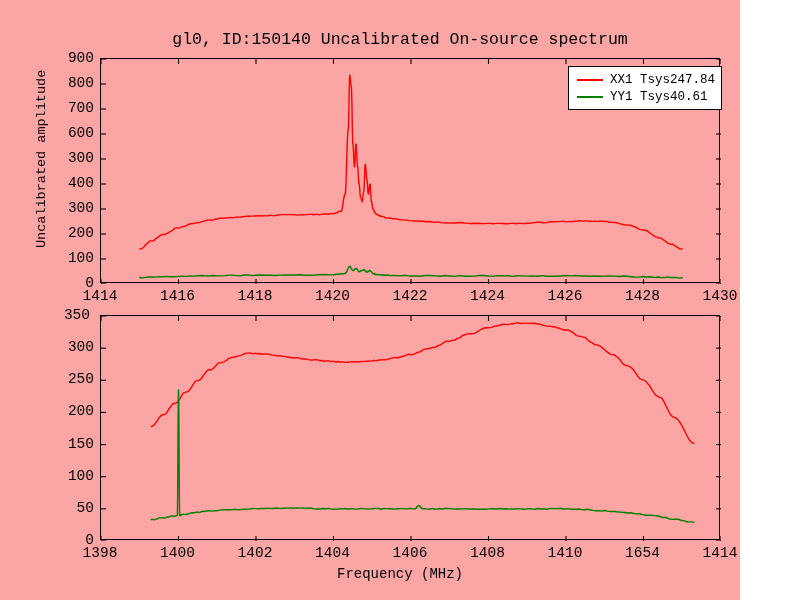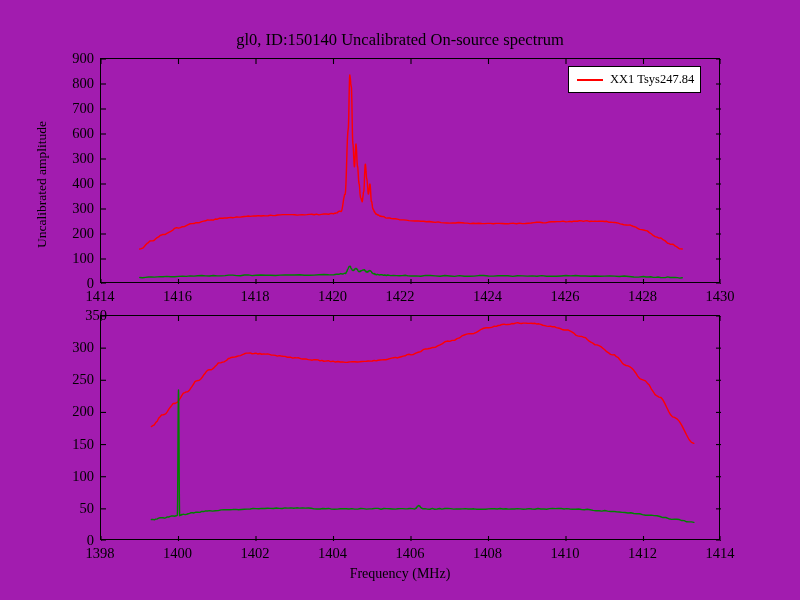--- a/index.html
+++ b/index.html
@@ -2,24 +2,24 @@
 <html><head>
 <meta charset="utf-8">
 <style>
   html, body {
     margin: 0;
     padding: 0;
     background: #ffffff;
   }
   #page {
     position: relative;
-    width: 800px;
+    width: 740px;
     height: 600px;
-    background: #a21caf;
-    font-family: Liberation Serif, serif;
+    background: #fca5a5;
+    font-family: Liberation Mono, monospace;
     overflow: hidden;
   }
   .figure-title {
     position: absolute;
     left: 0;
     top: 30px;
     width: 800px;
     text-align: center;
     font-size: 16.5px;
     color: #000000;
@@ -156,41 +156,45 @@
         <line y1="0" y2="0" x1="620" x2="615" stroke="#000000" stroke-width="1.1"></line>
         <polyline points="38.75,190.01 40.20,189.64 41.66,189.17 43.11,187.76 44.56,186.05 46.02,184.46 47.47,183.55 48.92,181.96 50.37,181.92 51.83,181.83 53.28,181.24 54.73,179.74 56.19,178.61 57.64,177.89 59.09,176.45 60.55,175.99 62.00,175.35 63.94,175.55 65.87,174.46 67.81,173.43 69.75,172.42 71.69,171.24 73.63,169.34 75.56,168.58 77.50,169.09 79.44,168.63 81.37,167.68 83.31,167.64 85.25,166.57 87.19,165.59 89.13,164.75 91.06,164.62 93.00,164.55 94.94,163.69 96.88,163.82 98.81,163.49 100.75,162.58 102.69,162.16 104.63,161.79 106.56,160.88 108.50,161.13 110.44,161.06 112.38,161.09 114.31,160.00 116.25,160.24 118.19,159.27 120.12,159.32 122.06,159.31 124.00,158.91 125.94,159.04 127.87,158.58 129.81,158.48 131.75,158.70 133.69,158.38 135.63,157.98 137.56,158.17 139.50,158.16 141.44,157.80 143.37,157.48 145.31,157.39 147.25,156.97 149.19,157.39 151.13,157.17 153.06,157.03 155.00,157.06 157.42,156.67 159.84,156.93 162.27,156.82 164.69,156.84 167.11,156.72 169.53,156.14 171.95,156.61 174.38,156.46 176.80,155.99 179.22,155.85 181.64,155.67 184.06,155.62 186.48,155.58 188.91,155.60 191.33,155.64 193.75,155.70 196.17,156.17 198.59,155.87 201.02,155.80 203.44,155.88 205.86,155.67 208.28,155.37 210.70,155.30 213.13,155.71 215.55,155.06 217.97,155.83 220.39,155.39 222.81,155.05 225.23,155.03 227.66,155.23 230.08,154.34 232.50,154.79 233.47,154.31 234.44,154.27 235.41,153.93 236.37,153.71 237.34,152.58 238.31,152.05 239.28,152.32 240.25,152.43 240.73,151.66 241.22,149.32 241.70,146.57 242.19,143.36 242.67,139.91 243.16,137.73 243.64,135.35 244.12,135.30 244.51,132.94 244.90,125.86 245.29,115.37 245.68,102.47 246.06,89.77 246.45,79.21 246.84,72.79 247.23,70.01 247.42,68.36 247.61,62.33 247.81,53.42 248.00,43.52 248.19,32.97 248.39,24.36 248.58,18.48 248.78,15.99 248.97,17.01 249.16,18.20 249.36,20.17 249.55,21.76 249.74,24.40 249.94,25.94 250.13,27.42 250.33,27.52 250.52,29.77 250.71,36.36 250.91,45.02 251.10,56.29 251.29,67.04 251.49,76.73 251.68,82.42 251.88,84.80 252.07,85.73 252.26,88.50 252.46,92.07 252.65,96.63 252.84,100.21 253.04,104.58 253.23,107.03 253.42,107.78 253.62,106.82 253.81,104.63 254.01,100.46 254.20,96.30 254.39,92.06 254.59,88.26 254.78,85.49 254.97,84.97 255.17,85.93 255.36,88.64 255.56,91.59 255.75,96.10 255.94,100.56 256.14,103.84 256.33,106.48 256.52,107.54 256.72,107.75 256.91,109.72 257.11,112.98 257.30,116.25 257.49,119.42 257.69,122.18 257.88,123.96 258.08,124.96 258.27,125.08 258.46,126.89 258.66,128.95 258.85,131.93 259.04,134.89 259.24,136.31 259.43,138.18 259.63,138.61 259.82,138.99 260.01,139.07 260.21,139.65 260.40,140.62 260.59,141.39 260.79,141.61 260.98,142.16 261.18,142.90 261.37,142.24 261.56,141.07 261.76,138.97 261.95,137.36 262.14,135.90 262.34,133.81 262.53,133.18 262.72,132.77 262.92,131.43 263.11,128.64 263.31,124.44 263.50,118.34 263.69,113.48 263.89,109.45 264.08,106.15 264.27,105.28 264.47,105.43 264.66,107.44 264.86,109.41 265.05,112.68 265.24,115.00 265.44,117.71 265.63,119.52 265.82,119.70 266.02,120.86 266.21,122.34 266.41,124.70 266.60,127.15 266.79,130.31 266.99,133.18 267.18,134.73 267.38,135.01 267.57,134.84 267.76,133.62 267.96,131.90 268.15,130.15 268.34,128.51 268.54,126.86 268.73,125.16 268.93,125.04 269.12,125.62 269.31,127.20 269.51,130.76 269.70,133.84 269.89,137.35 270.09,140.04 270.28,142.26 270.48,142.84 270.67,142.58 270.86,143.28 271.06,145.24 271.25,146.22 271.44,147.88 271.64,149.04 271.83,149.96 272.02,149.79 272.22,150.12 272.41,150.68 272.61,150.81 272.80,151.15 272.99,151.67 273.19,152.67 273.38,152.48 273.57,152.73 273.77,153.16 273.96,153.67 274.16,153.88 274.35,154.33 274.54,154.18 274.74,154.63 274.93,154.51 275.12,155.20 275.61,155.21 276.09,155.45 276.58,155.92 277.06,155.62 277.55,156.28 278.03,156.45 278.52,156.74 279.00,157.20 279.97,157.00 280.94,157.62 281.91,157.43 282.88,157.58 283.84,158.28 284.81,158.86 285.78,159.07 286.75,158.95 288.69,159.02 290.63,159.63 292.56,159.72 294.50,159.71 296.44,160.16 298.38,160.68 300.31,160.90 302.25,160.90 305.16,161.17 308.06,161.63 310.97,161.86 313.87,161.98 316.78,161.83 319.69,162.27 322.59,162.30 325.50,162.80 328.41,162.46 331.31,162.95 334.22,163.43 337.13,162.90 340.03,163.58 342.94,163.83 345.84,163.94 348.75,164.15 351.66,163.90 354.56,163.96 357.47,163.47 360.37,163.72 363.28,163.99 366.19,164.14 369.09,164.63 372.00,164.28 374.91,164.57 377.81,164.30 380.72,164.50 383.63,164.61 386.53,164.40 389.44,164.40 392.34,164.75 395.25,164.42 398.16,164.35 401.06,164.47 403.97,164.79 406.88,164.82 409.78,164.34 412.69,164.32 415.59,164.71 418.50,164.14 421.41,164.58 424.31,164.51 427.22,164.19 430.12,163.94 433.03,163.58 435.94,163.20 438.84,163.19 441.75,163.80 444.66,163.91 447.56,163.05 450.47,162.75 453.38,162.69 456.28,162.58 459.19,162.58 462.09,162.17 465.00,162.93 466.94,162.65 468.87,162.32 470.81,162.74 472.75,162.13 474.69,162.27 476.63,162.25 478.56,161.62 480.50,161.91 482.44,162.32 484.38,161.84 486.31,161.81 488.25,162.44 490.19,162.23 492.13,162.34 494.06,162.16 496.00,162.40 497.94,162.26 499.88,162.15 501.81,162.28 503.75,162.47 505.69,162.29 507.62,163.22 509.56,163.09 511.50,163.38 513.44,163.43 515.37,163.76 517.31,164.08 519.25,164.85 521.19,165.23 523.13,165.92 525.06,165.96 527.00,166.17 528.94,165.91 530.87,166.77 532.81,167.53 534.75,168.15 536.69,169.30 538.63,170.40 540.56,170.59 542.50,171.03 544.44,171.52 546.37,171.88 548.31,173.61 550.25,174.77 552.19,176.42 554.13,177.65 556.06,178.13 558.00,179.10 559.45,178.99 560.91,179.74 562.36,180.93 563.81,181.62 565.27,182.90 566.72,184.35 568.17,184.56 569.63,185.36 571.08,185.23 572.53,185.50 573.98,186.93 575.44,187.59 576.89,188.65 578.34,189.72 579.80,189.85 581.25,190.00" fill="none" stroke="#ff0000" stroke-width="1.4" stroke-linejoin="round" stroke-linecap="round"></polyline>
         <polyline points="38.75,218.55 41.66,218.74 44.56,218.35 47.47,218.07 50.37,218.00 53.28,218.09 56.19,217.91 59.09,217.69 62.00,217.76 65.87,217.40 69.75,217.75 73.63,217.73 77.50,217.42 81.37,217.23 85.25,217.39 89.13,216.87 93.00,217.08 96.88,216.79 100.75,216.51 104.63,216.84 108.50,217.00 112.38,216.46 116.25,216.83 120.13,216.83 124.00,216.63 127.87,216.09 131.75,216.10 135.63,216.61 139.50,216.72 143.38,215.96 147.25,215.88 151.13,216.58 155.00,216.18 159.84,216.01 164.69,216.25 169.53,216.32 174.38,216.48 179.22,216.12 184.06,215.96 188.91,216.07 193.75,215.94 198.59,215.77 203.44,216.29 208.28,216.19 213.13,216.11 217.97,215.69 222.81,215.54 227.66,215.77 232.50,215.86 233.95,215.51 235.41,215.22 236.86,215.14 238.31,215.20 239.77,214.55 241.22,214.98 242.67,214.71 244.12,214.17 244.71,214.63 245.29,213.17 245.87,212.55 246.45,210.69 247.03,209.78 247.61,208.53 248.19,207.38 248.78,207.64 249.16,207.22 249.55,207.85 249.94,208.94 250.33,209.72 250.71,209.95 251.10,210.88 251.49,211.26 251.88,211.56 252.26,211.54 252.65,211.39 253.04,210.61 253.42,210.81 253.81,209.87 254.20,209.79 254.59,209.60 254.97,209.36 255.36,209.96 255.75,209.63 256.14,210.54 256.52,210.56 256.91,211.50 257.30,212.28 257.69,212.39 258.08,212.86 258.66,212.23 259.24,212.61 259.82,211.61 260.40,211.80 260.98,211.49 261.56,211.13 262.14,210.99 262.72,210.95 263.11,210.63 263.50,210.65 263.89,211.52 264.27,211.98 264.66,212.05 265.05,212.94 265.44,212.55 265.82,213.17 266.21,213.18 266.60,212.50 266.99,212.98 267.38,211.92 267.76,212.03 268.15,211.99 268.54,211.59 268.93,211.82 269.31,211.79 269.70,211.98 270.09,212.53 270.48,212.78 270.86,213.80 271.25,213.99 271.64,214.00 272.02,214.72 272.41,214.88 272.80,214.84 273.19,214.45 273.57,215.05 273.96,215.45 274.35,215.26 274.74,215.05 275.12,215.82 276.58,215.29 278.03,215.99 279.48,215.74 280.94,215.58 282.39,216.27 283.84,216.00 285.30,216.50 286.75,215.97 289.66,216.64 292.56,216.54 295.47,216.62 298.38,216.80 301.28,216.61 304.19,216.24 307.09,216.88 310.00,216.98 314.84,216.85 319.69,217.23 324.53,216.39 329.38,216.49 334.22,216.85 339.06,217.31 343.91,216.56 348.75,217.01 353.59,217.41 358.44,216.57 363.28,217.31 368.13,217.28 372.97,217.16 377.81,216.57 382.66,216.57 387.50,217.04 392.34,217.11 397.19,216.72 402.03,216.76 406.88,216.75 411.72,217.34 416.56,216.82 421.41,216.91 426.25,217.16 431.09,216.85 435.94,217.19 440.78,216.64 445.63,217.28 450.47,217.15 455.31,217.21 460.16,216.94 465.00,216.57 469.84,216.86 474.69,216.49 479.53,216.97 484.38,217.06 489.22,217.32 494.06,216.98 498.91,217.28 503.75,217.10 508.59,217.00 513.44,217.16 518.28,217.47 523.13,217.00 527.97,217.51 532.81,218.06 537.66,218.13 542.50,217.49 544.92,218.04 547.34,217.97 549.77,217.71 552.19,218.33 554.61,218.35 557.03,218.00 559.45,218.45 561.88,218.62 564.30,218.59 566.72,217.89 569.14,218.52 571.56,218.52 573.98,218.37 576.41,218.68 578.83,219.08 581.25,218.75" fill="none" stroke="#008000" stroke-width="1.4" stroke-linejoin="round" stroke-linecap="round"></polyline>
       </svg>
   </div>
   <div id="ticks-top">
       <div class="tick-label-x" style="left: 100px; top: 288px;">1414</div>
       <div class="tick-label-x" style="left: 177.5px; top: 288px;">1416</div>
       <div class="tick-label-x" style="left: 255px; top: 288px;">1418</div>
       <div class="tick-label-x" style="left: 332.5px; top: 288px;">1420</div>
-      <div class="tick-label-x" style="left: 400px; top: 288px;">1422</div>
+      <div class="tick-label-x" style="left: 410px; top: 288px;">1422</div>
       <div class="tick-label-x" style="left: 487.5px; top: 288px;">1424</div>
       <div class="tick-label-x" style="left: 565px; top: 288px;">1426</div>
       <div class="tick-label-x" style="left: 642.5px; top: 288px;">1428</div>
       <div class="tick-label-x" style="left: 720px; top: 288px;">1430</div>
       <div class="tick-label-y" style="left: 48px; top: 283px;">0</div>
       <div class="tick-label-y" style="left: 48px; top: 258px;">100</div>
       <div class="tick-label-y" style="left: 48px; top: 233px;">200</div>
       <div class="tick-label-y" style="left: 48px; top: 208px;">300</div>
       <div class="tick-label-y" style="left: 48px; top: 183px; text-align: right;">400</div>
       <div class="tick-label-y" style="left: 48px; top: 158px;">300</div>
       <div class="tick-label-y" style="left: 48px; top: 133px; text-align: right;">600</div>
       <div class="tick-label-y" style="left: 48px; top: 108px;">700</div>
       <div class="tick-label-y" style="left: 48px; top: 83px;">800</div>
       <div class="tick-label-y" style="left: 48px; top: 58px;">900</div>
     </div>
 
   <div class="legend" id="legend-top" style="left: 568px; top: 66px; padding-left: 8px;">
     <div class="legend-row">
       <span class="legend-swatch" id="sw-t0" style="border-top-color: rgb(255, 0, 0);"></span>
       <span class="legend-text">XX1 Tsys247.84</span>
+    </div>
+    <div class="legend-row">
+      <span class="legend-swatch" id="sw-t1" style="border-top-color: rgb(0, 128, 0);"></span>
+      <span class="legend-text">YY1 Tsys40.61</span>
     </div>
   </div>
 
   <div class="axes" id="axes-bottom">
     <svg class="plot-svg" id="svg-bottom" width="620" height="225">
         <line x1="0" x2="0" y1="225" y2="220" stroke="#000000" stroke-width="1.1"></line>
         <line x1="0" x2="0" y1="0" y2="5" stroke="#000000" stroke-width="1.1"></line>
         <line x1="77.5" x2="77.5" y1="225" y2="220" stroke="#000000" stroke-width="1.1"></line>
         <line x1="77.5" x2="77.5" y1="0" y2="5" stroke="#000000" stroke-width="1.1"></line>
         <line x1="155" x2="155" y1="225" y2="220" stroke="#000000" stroke-width="1.1"></line>
@@ -228,30 +232,30 @@
       </svg>
   </div>
   <div id="ticks-bottom">
       <div class="tick-label-x" style="left: 100px; top: 545px;">1398</div>
       <div class="tick-label-x" style="left: 177.5px; top: 545px;">1400</div>
       <div class="tick-label-x" style="left: 255px; top: 545px;">1402</div>
       <div class="tick-label-x" style="left: 332.5px; top: 545px;">1404</div>
       <div class="tick-label-x" style="left: 410px; top: 545px;">1406</div>
       <div class="tick-label-x" style="left: 487.5px; top: 545px;">1408</div>
       <div class="tick-label-x" style="left: 565px; top: 545px;">1410</div>
-      <div class="tick-label-x" style="left: 642.5px; top: 545px;">1412</div>
+      <div class="tick-label-x" style="left: 642.5px; top: 545px;">1654</div>
       <div class="tick-label-x" style="left: 720px; top: 545px;">1414</div>
       <div class="tick-label-y" style="left: 48px; top: 540px;">0</div>
       <div class="tick-label-y" style="left: 48px; top: 507.857px;">50</div>
       <div class="tick-label-y" style="left: 48px; top: 475.714px;">100</div>
       <div class="tick-label-y" style="left: 48px; top: 443.571px;">150</div>
       <div class="tick-label-y" style="left: 48px; top: 411.429px;">200</div>
       <div class="tick-label-y" style="left: 48px; top: 379.286px;">250</div>
       <div class="tick-label-y" style="left: 48px; top: 347.143px;">300</div>
-      <div class="tick-label-y" style="left: 61px; top: 315px;">350</div>
+      <div class="tick-label-y" style="left: 44px; top: 315px;">350</div>
     </div>
 
 
   <div class="ylabel" id="ylabel-top" style="left: 34px; top: 248px;">Uncalibrated amplitude</div>
 
   <div class="xlabel" id="xlabel-bottom" style="top: 566px;">Frequency (MHz)</div>
 
 </div>
 
 </body></html>

